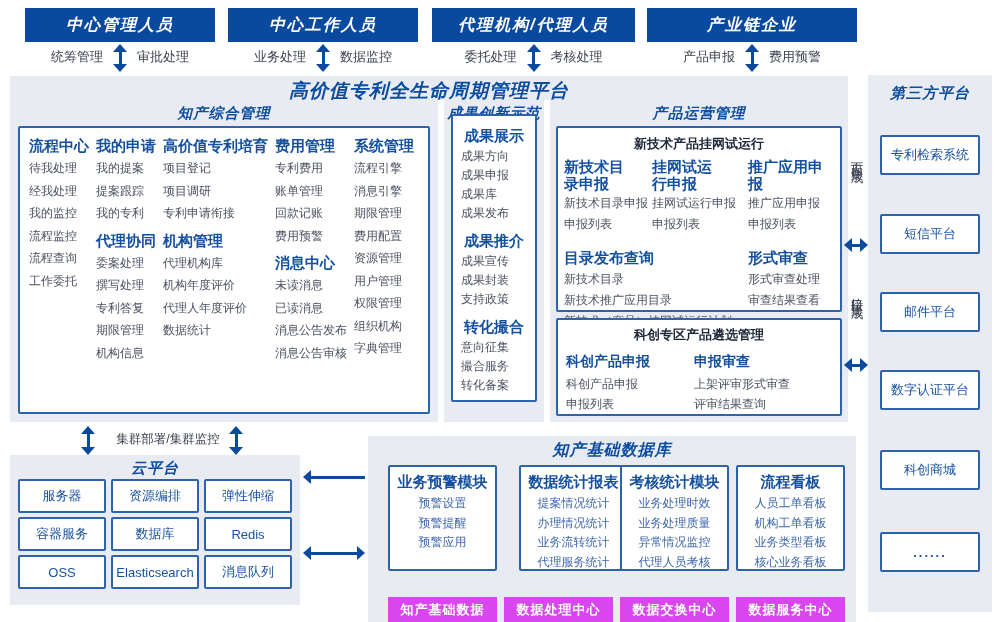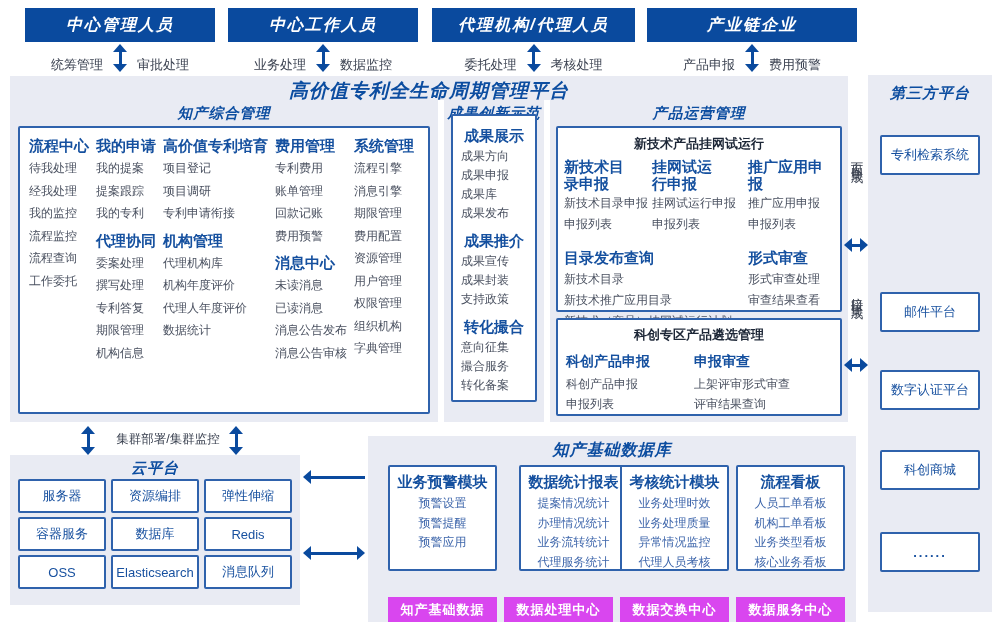--- a/index.html
+++ b/index.html
@@ -2,21 +2,21 @@
 <html><head>
 <meta charset="utf-8">
 <style>
   *{box-sizing:border-box;margin:0;padding:0;}
   body{background:#fff;font-family:"Liberation Sans","DejaVu Sans",sans-serif;}
   .stage{position:relative;width:1000px;height:622px;background:#fff;overflow:hidden;}
   
   .role{position:absolute;top:8px;height:70px;}
   .rbar{position:absolute;left:0;top:0;width:100%;height:34px;background:#0a4a9e;color:#fff;
         font-weight:bold;font-style:italic;font-size:16px;display:flex;align-items:center;justify-content:center;letter-spacing:2px;}
-  .rlabels{position:absolute;left:0;top:48px;width:100%;display:flex;align-items:center;justify-content:center;}
+  .rlabels{position:absolute;left:0;top:40px;width:100%;display:flex;align-items:center;justify-content:center;}
   .rlab{font-size:13px;color:#3a4150;line-height:18px;}
   .rspace{width:34px;height:1px;}
   .role .arr-v{left:50%;margin-left:-7px;top:36px;height:28px;}
   
   .arr-v{position:absolute;width:14px;background:linear-gradient(#0a4a9e,#0a4a9e) no-repeat center/3px calc(100% - 16px);}
   .arr-v::before{content:"";position:absolute;top:0;left:0;border-left:7px solid transparent;border-right:7px solid transparent;border-bottom:8px solid #0a4a9e;}
   .arr-v::after{content:"";position:absolute;bottom:0;left:0;border-left:7px solid transparent;border-right:7px solid transparent;border-top:8px solid #0a4a9e;}
   .arr-h{position:absolute;height:14px;background:linear-gradient(#0a4a9e,#0a4a9e) no-repeat center/calc(100% - 16px) 3px;}
   .arr-h::before{content:"";position:absolute;left:0;top:0;border-top:7px solid transparent;border-bottom:7px solid transparent;border-right:8px solid #0a4a9e;}
   .arr-h::after{content:"";position:absolute;right:0;top:0;border-top:7px solid transparent;border-bottom:7px solid transparent;border-left:8px solid #0a4a9e;}
@@ -263,20 +263,21 @@
   </div>
 
   <div class="vtext" style="left:849px;top:152px;">页面集成</div>
   <div class="arr-h" style="left:844px;top:238px;width:24px;"></div>
   <div class="vtext" style="left:849px;top:288px;">接口集成</div>
   <div class="arr-h" style="left:844px;top:358px;width:24px;"></div>
 
   <div class="panel" style="left:868px;top:75px;width:124px;height:537px;">
     <div class="sec-title" style="left:0;top:7px;width:124px;font-size:15px;">第三方平台</div>
     <div class="tpbox" style="top:60px;">专利检索系统</div>
+    <div class="tpbox" style="top:139px;">短信平台</div>
     <div class="tpbox" style="top:217px;">邮件平台</div>
     <div class="tpbox" style="top:295px;">数字认证平台</div>
     <div class="tpbox" style="top:375px;">科创商城</div>
     <div class="tpbox dots" style="top:457px;">......</div>
   </div>
 
   <div class="arr-v" style="left:81px;top:426px;height:29px;"></div>
   <div class="clu-label" style="left:103px;top:431px;width:130px;">集群部署/集群监控</div>
   <div class="arr-v" style="left:229px;top:426px;height:29px;"></div>
 

